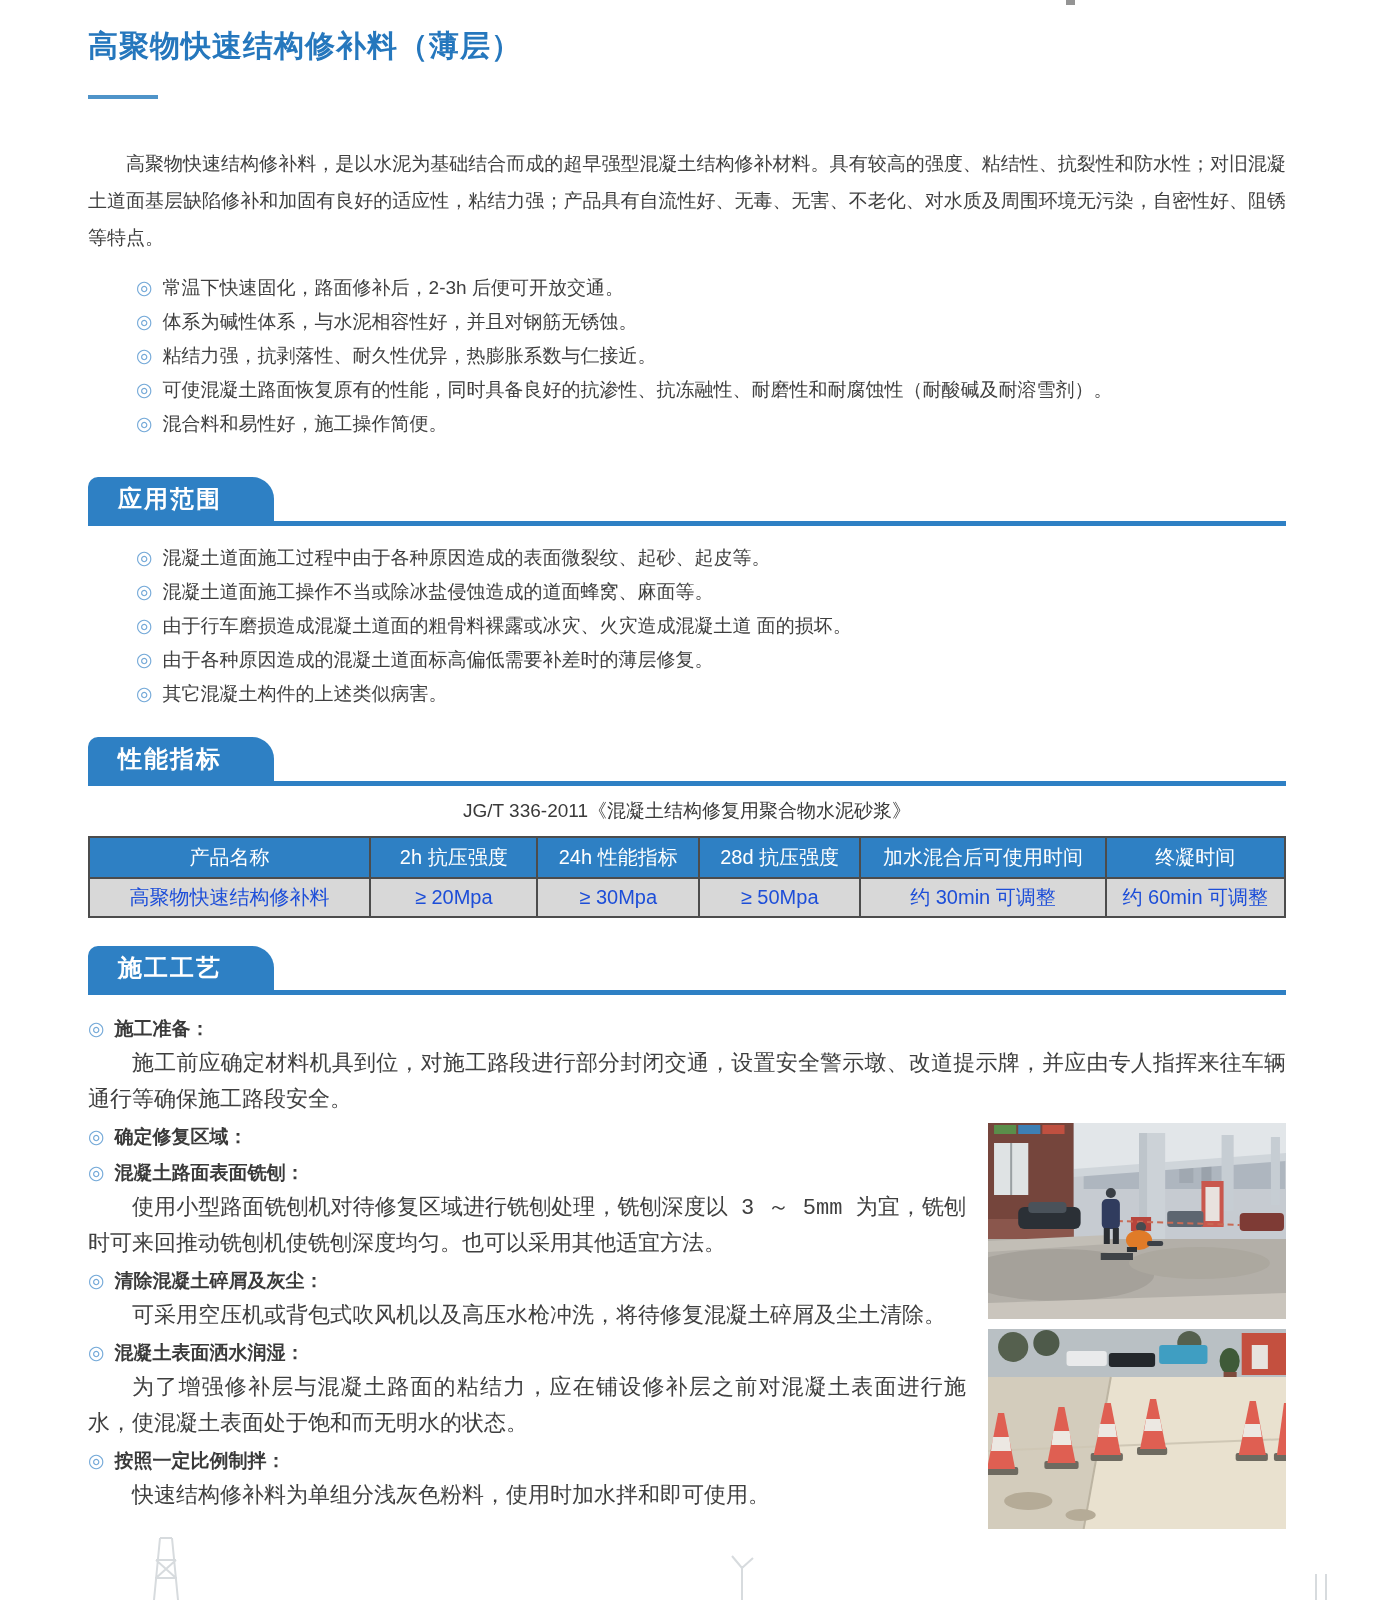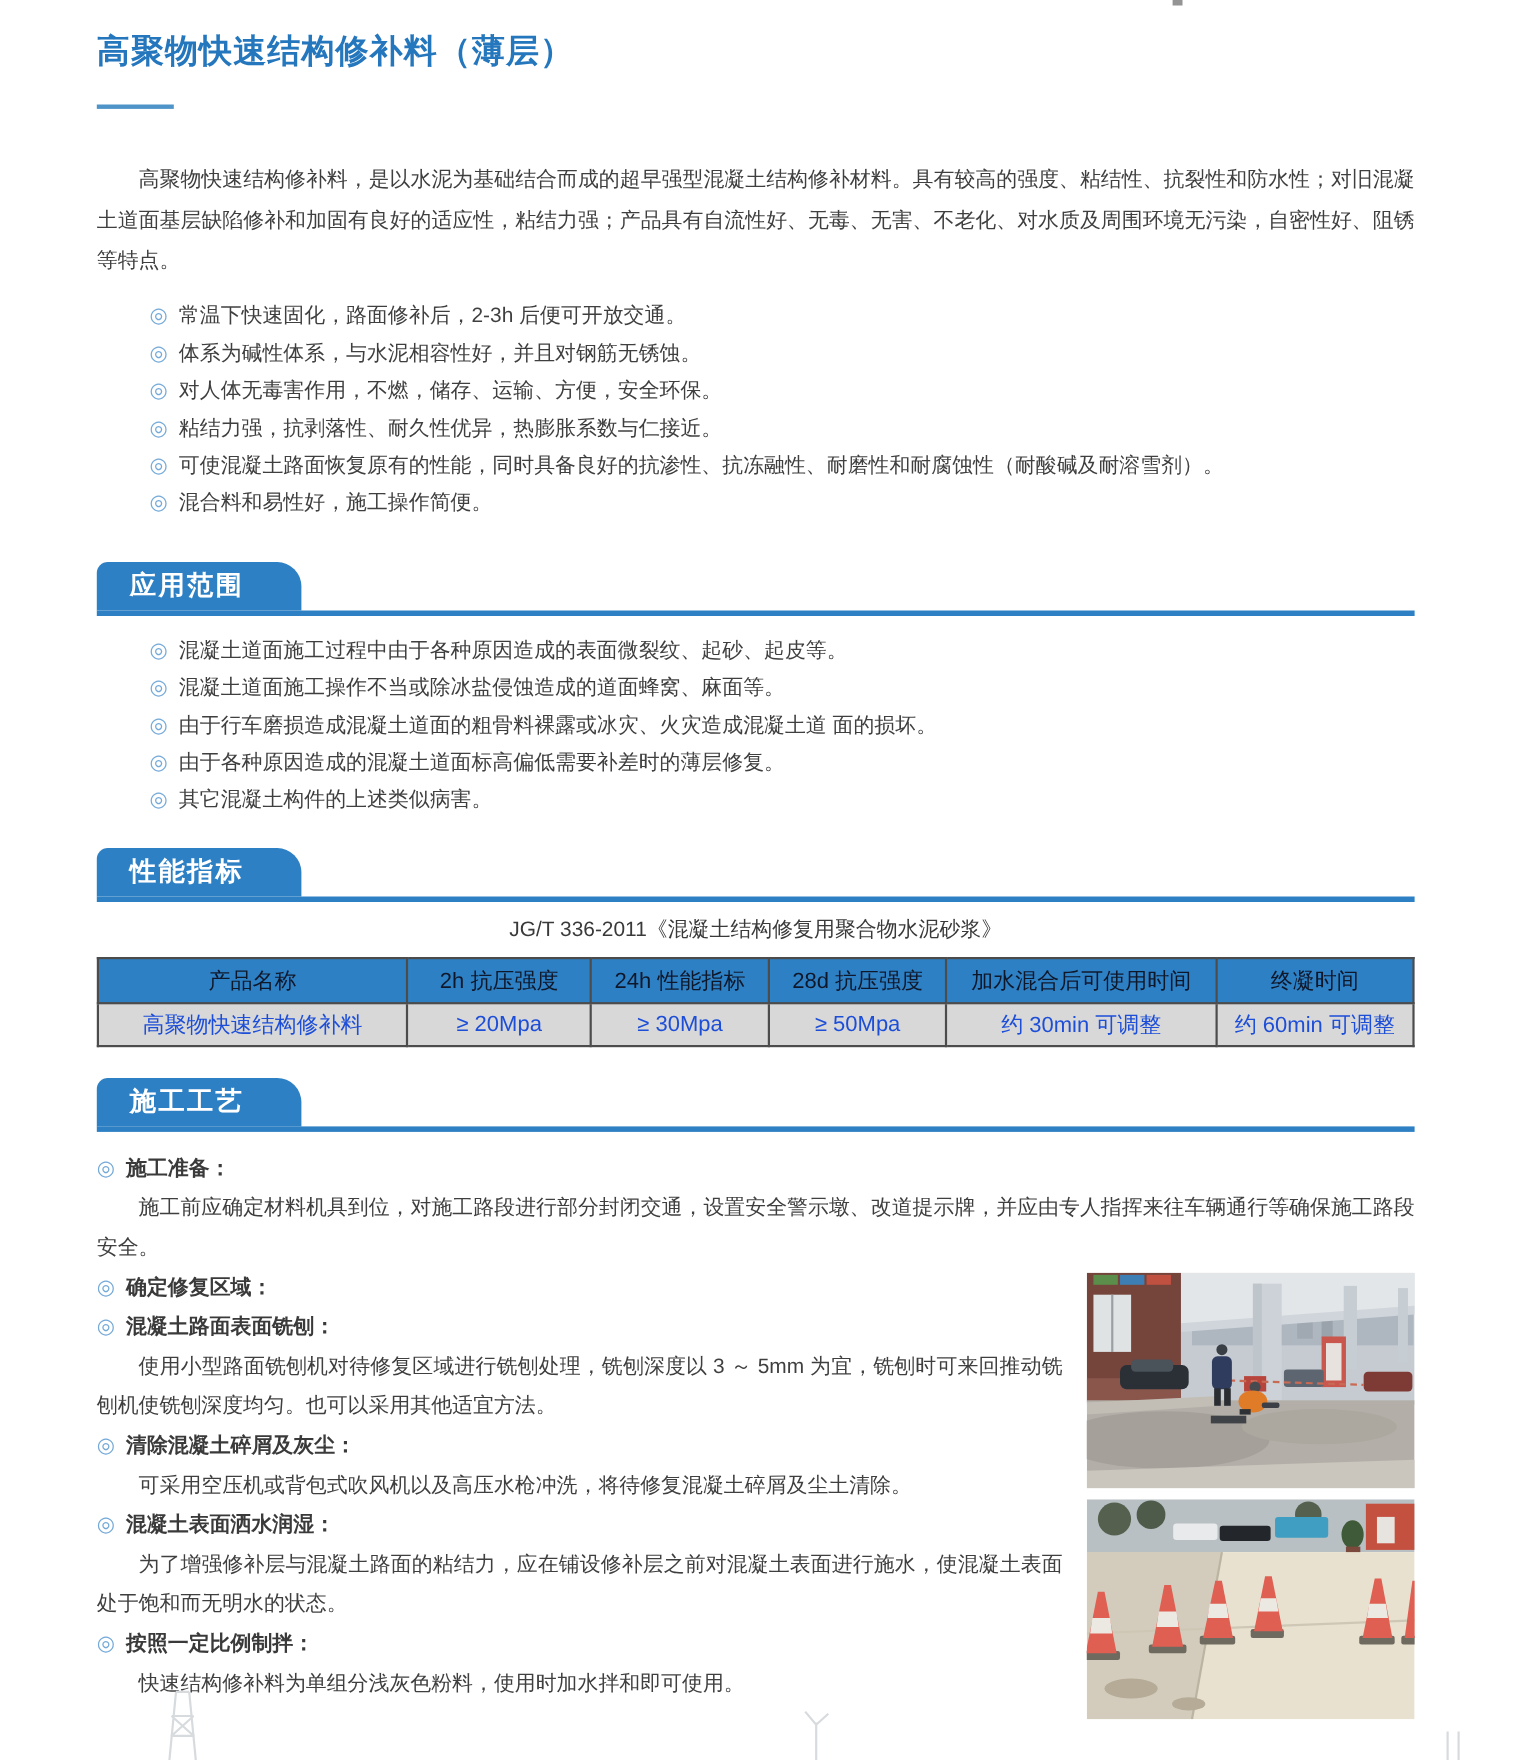--- a/index.html
+++ b/index.html
@@ -24,50 +24,49 @@
   .m-sec3{margin-top:26px;}
   .m-sec4{margin-top:28px;}
 
   ul.bullets{list-style:none;margin:15px 0 0;padding:0;}
   ul.bullets li{font-size:19px;line-height:34px;margin-left:48px;}
   .b-icon{color:#74a9d8;margin-right:10px;font-size:19px;}
 
   .standard-ref{margin:12px 0 0;font-size:19px;text-align:center;color:#3a3a3a;}
   table.perf{width:100%;border-collapse:collapse;margin-top:12px;}
   table.perf th,table.perf td{border:2px solid #4c4c4c;text-align:center;font-weight:normal;}
-  table.perf th{background:#2e80c4;color:#0f172a;font-size:20px;padding:6px 2px;}
+  table.perf th{background:#2e80c4;color:#ffffff;font-size:20px;padding:6px 2px;}
   table.perf td{background:#d8d8d8;color:#1d4ed8;font-size:20px;padding:5px 2px;}
 
   .steps{margin-top:16px;}
   .photo-col{float:right;width:298px;margin:4px 0 10px 22px;}
   .photo{width:298px;display:block;}
   .photo + .photo{margin-top:10px;}
   .step-title{font-size:19px;line-height:36px;color:#3a3a3a;}
   .step-title b{font-weight:bold;}
-  .step-body{margin:0;font-size:19px;line-height:36px;text-align:justify;text-indent:2em;}
+  .step-body{margin:0;font-size:22px;line-height:36px;text-align:justify;text-indent:2em;font-family:Liberation Mono, monospace;}
 
   .top-fragment{position:absolute;left:1066px;top:0;width:9px;height:5px;background:#5a5a5a;opacity:.65;}
   .watermarks{position:absolute;left:0;top:1508px;width:1384px;height:92px;pointer-events:none;}
 </style>
 </head>
 <body>
 
 <div class="top-fragment"></div>
 
 <div class="content">
 
   <h1 class="page-title">高聚物快速结构修补料（薄层）</h1>
   <div class="title-dash"></div>
 
   <p class="intro">高聚物快速结构修补料，是以水泥为基础结合而成的超早强型混凝土结构修补材料。具有较高的强度、粘结性、抗裂性和防水性；对旧混凝土道面基层缺陷修补和加固有良好的适应性，粘结力强；产品具有自流性好、无毒、无害、不老化、对水质及周围环境无污染，自密性好、阻锈等特点。</p>
 
   <ul class="bullets">
     <li><span class="b-icon">◎</span><span>常温下快速固化，路面修补后，2-3h 后便可开放交通。</span></li>
     <li><span class="b-icon">◎</span><span>体系为碱性体系，与水泥相容性好，并且对钢筋无锈蚀。</span></li>
-    <li><span class="b-icon">◎</span><span>对人体无毒害作用，不燃，储存、运输、方便，安全环保。</span></li>
     <li><span class="b-icon">◎</span><span>粘结力强，抗剥落性、耐久性优异，热膨胀系数与仁接近。</span></li>
     <li><span class="b-icon">◎</span><span>可使混凝土路面恢复原有的性能，同时具备良好的抗渗性、抗冻融性、耐磨性和耐腐蚀性（耐酸碱及耐溶雪剂）。</span></li>
     <li><span class="b-icon">◎</span><span>混合料和易性好，施工操作简便。</span></li>
   </ul>
 
   <div class="sec-header m-sec2">
     <span class="sec-tab">应用范围</span>
   </div>
   <ul class="bullets">
     <li><span class="b-icon">◎</span><span>混凝土道面施工过程中由于各种原因造成的表面微裂纹、起砂、起皮等。</span></li>

